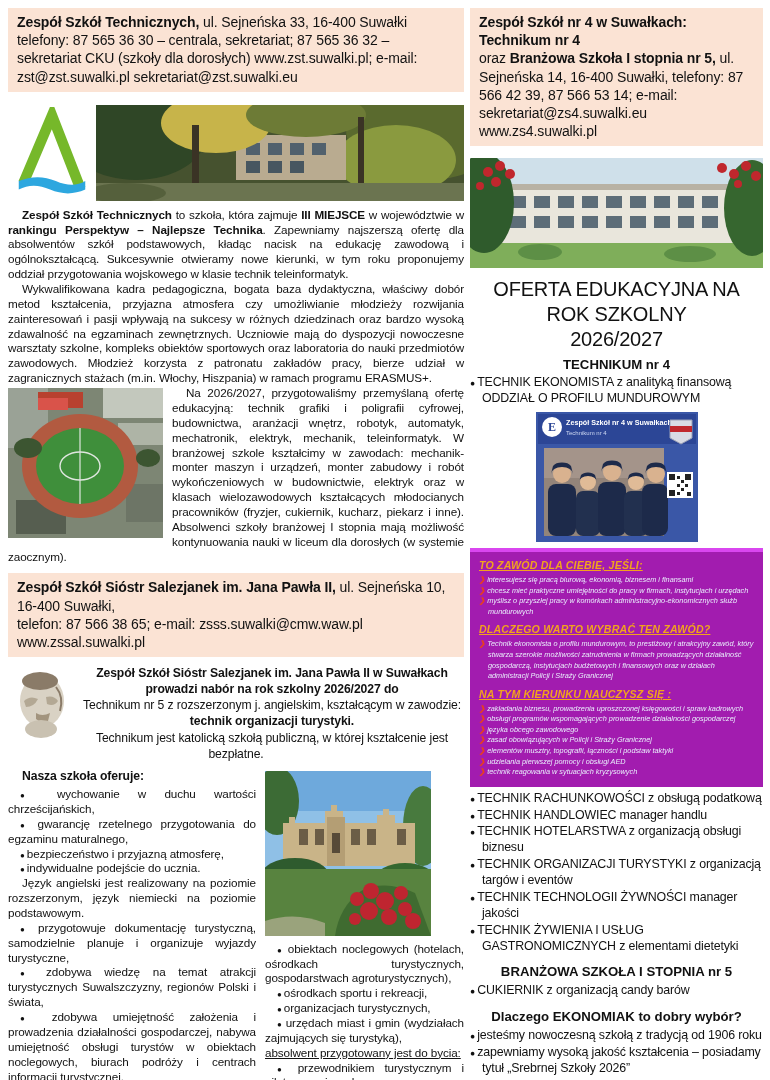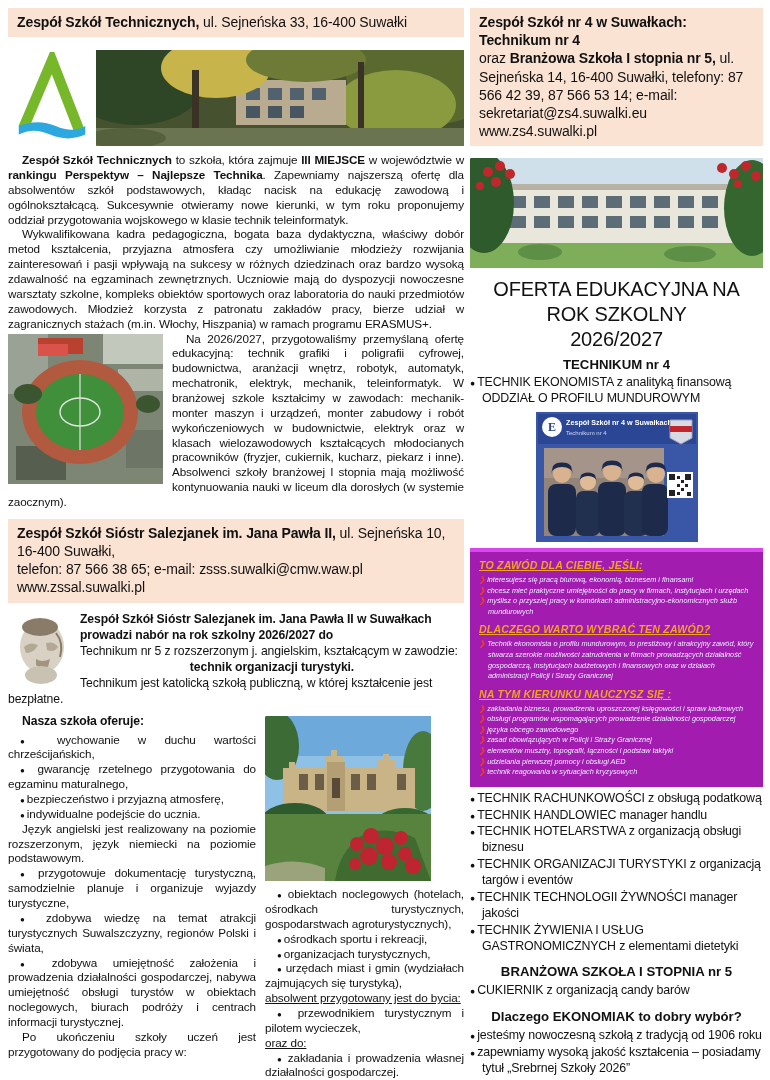--- a/index.html
+++ b/index.html
@@ -24,21 +24,21 @@
   .logo-box { width:88px; height:96px; display:flex; align-items:center; justify-content:center; }
   .photo-frame { overflow:hidden; }
   .photo-frame svg { display:block; }
 
   .float-img { float:left; margin:2px 9px 2px 0; }
 
   .section-gap { margin-top:9px; }
 
   .intro-block { margin-top:8px; font-size:12.2px; line-height:1.32; letter-spacing:-0.1px; }
   .intro-block .jp2 { float:left; width:62px; height:74px; margin:2px 8px 2px 2px; }
-  .intro-c { }
+  .intro-c { text-align:center; }
   .intro-l { text-align:center; }
 
   .subcols { display:flex; gap:9px; margin-top:7px; }
   .subcol-l { width:248px; }
   .subcol-r { width:199px; }
 
   .h-small { font-weight:bold; font-size:12.2px; text-indent:14px; margin-bottom:3px; }
   .bullet-ind div { text-indent:12px; }
   .bullet-ind div::before { content:"● "; font-size:8px; }
   .u-line { text-decoration:underline; }
@@ -72,20 +72,21 @@
 </style>
 </head>
 <body>
 
 <div id="page">
 
   <div class="col-left">
 
     <div class="pinkbox">
       <b>Zespół Szkół Technicznych,</b><span> ul. Sejneńska 33, 16-400 Suwałki</span><br>
+      <span>telefony: 87 565 36 30 – centrala, sekretariat; 87 565 36 32 – sekretariat CKU (szkoły dla dorosłych)  www.zst.suwalki.pl; e-mail: zst@zst.suwalki.pl  sekretariat@zst.suwalki.eu</span>
     </div>
 
     <div class="photo-row">
       <div class="logo-box">
         <svg width="76" height="92" viewBox="0 0 80 95">
           <path d="M12 74 L40 8 L68 80" fill="none" stroke="#76b82a" stroke-width="11" stroke-linecap="square"></path>
           <path d="M5 77 Q25 69 44 77 Q62 85 75 77 L75 86 Q57 94 38 86 Q20 78 5 86 Z" fill="#2da7df"></path>
         </svg>
       </div>
       <div class="photo-frame" style="width:368px;height:96px;">

